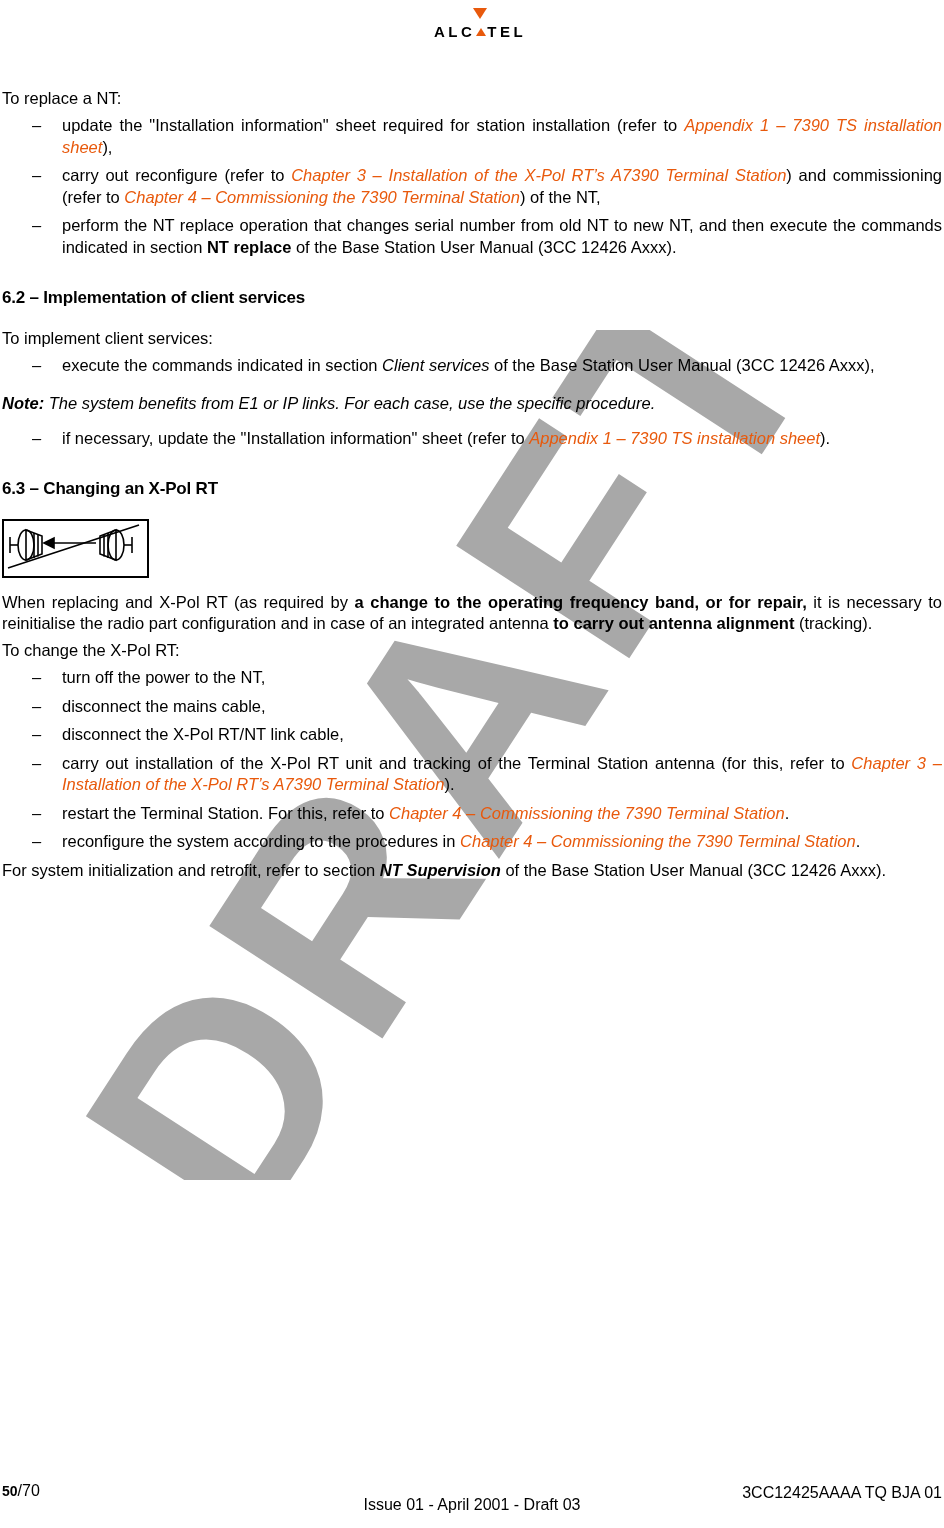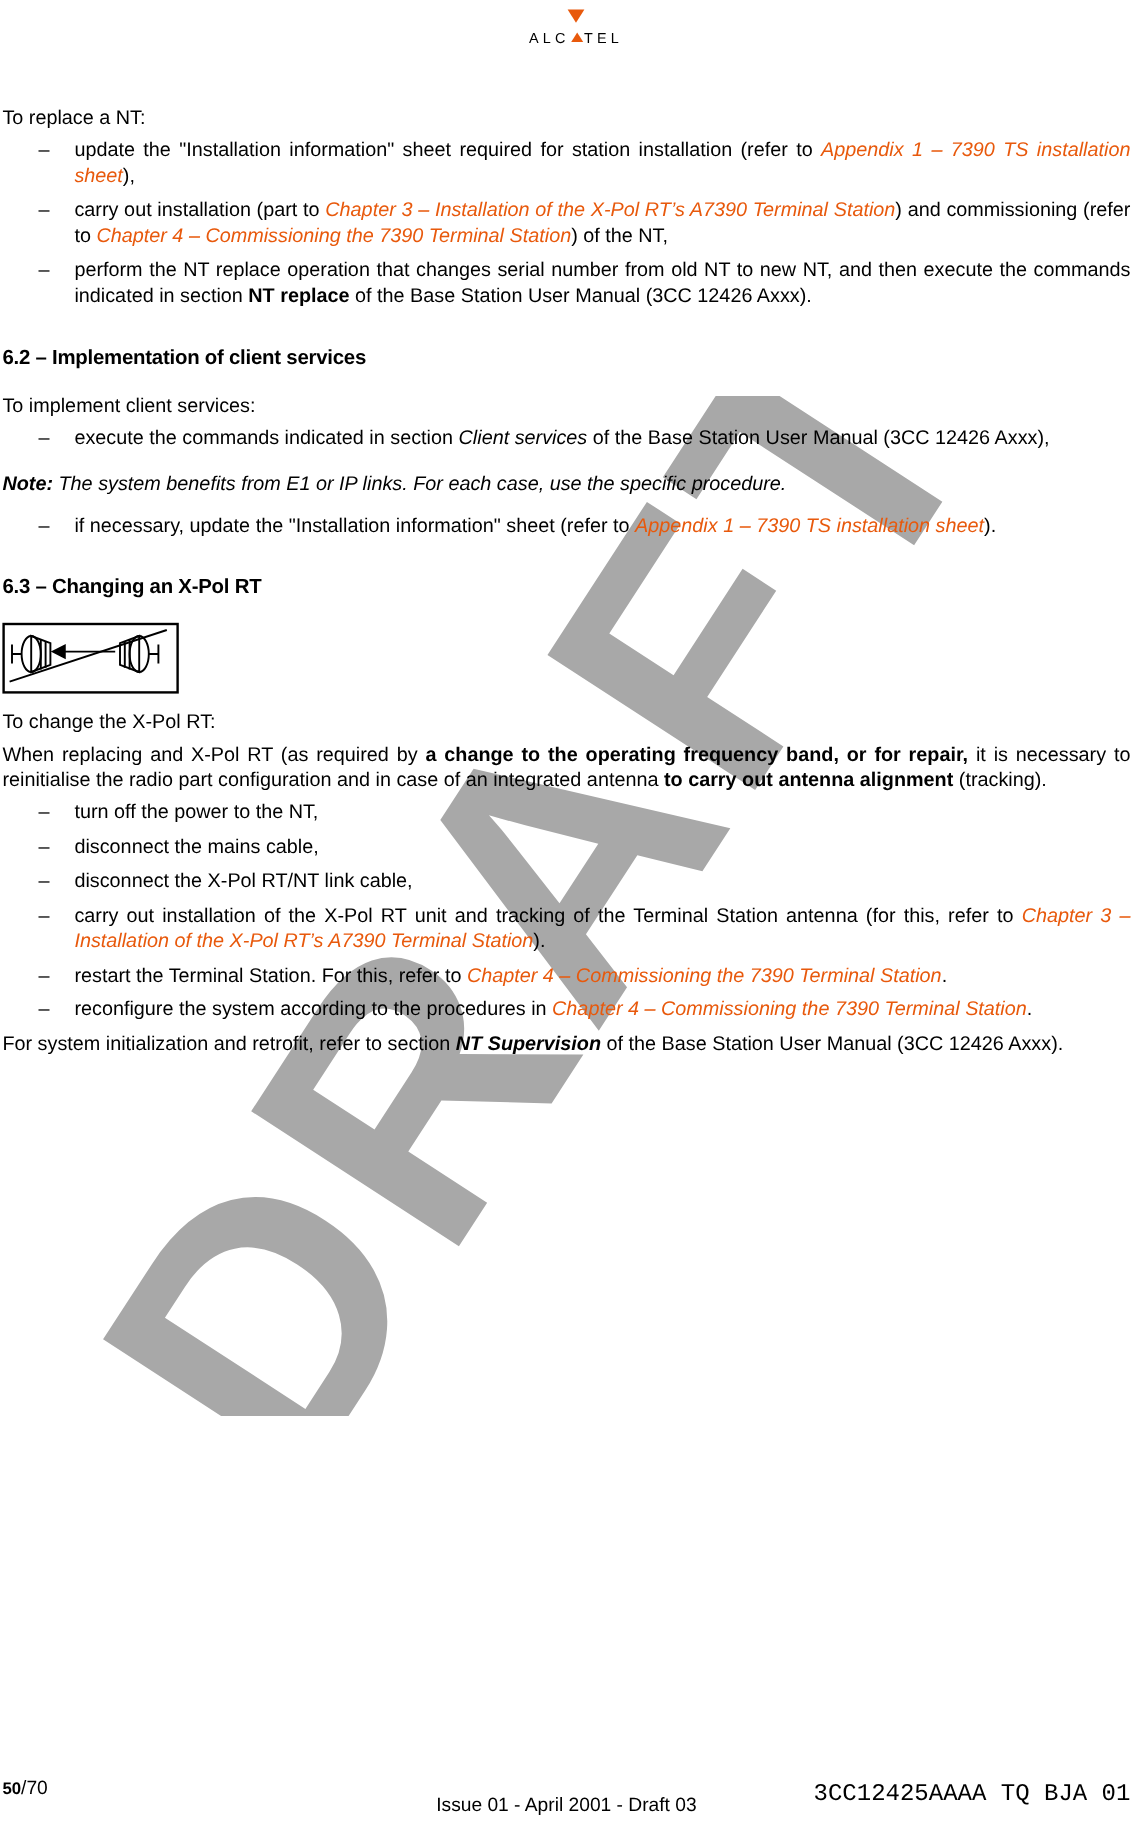--- a/index.html
+++ b/index.html
@@ -48,22 +48,22 @@
   .logo-arrow {
     width: 0;
     height: 0;
     border-left: 7px solid transparent;
     border-right: 7px solid transparent;
     border-top: 11px solid #e8590c;
     margin: 0 auto 4px auto;
   }
   .logo-text {
     font-family: "Liberation Sans", sans-serif;
-    font-size: 12px;
-    font-weight: normal;
+    font-size: 15px;
+    font-weight: bold;
     letter-spacing: 3.5px;
     color: #000;
     display: inline-block;
     white-space: nowrap;
   }
   .logo-tri {
     display: inline-block;
     width: 0;
     height: 0;
     border-left: 5px solid transparent;
@@ -183,23 +183,22 @@
     right: 0;
     top: 2px;
     text-align: center;
     font-size: 16px;
     margin-top: 12px;
   }
   .footer-right {
     position: absolute;
     right: 2px;
     top: 2px;
-    font-size: 20px;
+    font-size: 16px;
     white-space: nowrap;
-    font-family: Liberation Mono, monospace;
   }
 </style>
 </head>
 <body>
 
 <div class="logo-area">
   <div class="logo-wrap">
     <div class="logo-arrow"></div>
     <div class="logo-text">
       <span>A</span><span>L</span><span>C</span><span class="logo-tri"></span><span>T</span><span>E</span><span>L</span>
@@ -214,21 +213,21 @@
     </g>
   </svg>
 </div>
 
 <div class="content">
   <div class="inner">
 
     <p class="body">To replace a NT:</p>
     <ul class="dashlist" id="intro-list">
         <li><span class="dash">–</span><span>update the "Installation information" sheet required for station installation (refer to </span><span class="xref">Appendix 1 – 7390 TS installation sheet</span><span>),</span></li>
-        <li><span class="dash">–</span><span>carry out installation (part to </span><span class="xref">Chapter 3 – Installation of the X-Pol RT’s A7390 Terminal  Station</span><span>) and commissioning (refer to </span><span class="xref">Chapter 4 – Commissioning the 7390 Terminal Station</span><span>) of the NT,</span></li>
+        <li><span class="dash">–</span><span>carry out reconfigure (refer to </span><span class="xref">Chapter 3 – Installation of the X-Pol RT’s A7390 Terminal  Station</span><span>) and commissioning (refer to </span><span class="xref">Chapter 4 – Commissioning the 7390 Terminal Station</span><span>) of the NT,</span></li>
         <li><span class="dash">–</span><span>perform the NT replace operation that changes serial number from old NT to new NT, and then execute the commands indicated in section </span><span class="bold">NT replace</span><span> of the Base Station User Manual (3CC 12426 Axxx).</span></li>
       </ul>
 
     <h2 class="heading">6.2 –  Implementation of client services</h2>
     <p class="body">To implement client services:</p>
     <ul class="dashlist" id="s62-list">
         <li><span class="dash">–</span><span>execute the commands indicated in section </span><span class="ital">Client services</span><span> of the Base Station User Manual (3CC 12426 Axxx),</span></li>
       </ul>
 
     <p class="note">
@@ -264,22 +263,22 @@
 
         <g stroke="#000" stroke-width="1.6" fill="#000">
           <line x1="92" y1="22" x2="44" y2="22"></line>
           <polygon points="40,22 50,17 50,27"></polygon>
         </g>
 
         <line x1="4" y1="47" x2="135" y2="4" stroke="#000" stroke-width="1.6"></line>
       </svg>
     </div>
 
+    <p class="body" id="s63-p1"><span>When replacing and X-Pol RT (as required by </span><span class="bold">a change to the operating frequency band, or for repair,</span><span> it is necessary to reinitialise the radio part configuration and in case of an integrated antenna </span><span class="bold">to carry out antenna alignment</span><span> (tracking).</span></p>
     <p class="body">To change the X-Pol RT:</p>
-    <p class="body" id="s63-p1"><span>When replacing and X-Pol RT (as required by </span><span class="bold">a change to the operating frequency band, or for repair,</span><span> it is necessary to reinitialise the radio part configuration and in case of an integrated antenna </span><span class="bold">to carry out antenna alignment</span><span> (tracking).</span></p>
     <ul class="dashlist" id="s63-list">
         <li><span class="dash">–</span><span>turn off the power to the NT,</span></li>
         <li><span class="dash">–</span><span>disconnect the mains cable,</span></li>
         <li><span class="dash">–</span><span>disconnect the X-Pol RT/NT link cable,</span></li>
         <li><span class="dash">–</span><span>carry out installation of the X-Pol RT unit and tracking of the Terminal Station antenna (for this, refer to </span><span class="xref">Chapter 3 – Installation of the X-Pol RT’s A7390 Terminal  Station</span><span>).</span></li>
         <li><span class="dash">–</span><span>restart the Terminal Station. For this, refer to </span><span class="xref">Chapter 4 – Commissioning the 7390 Terminal Station</span><span>.</span></li>
         <li><span class="dash">–</span><span>reconfigure the system according to the procedures in </span><span class="xref">Chapter 4 – Commissioning the 7390 Terminal Station</span><span>.</span></li>
       </ul>
     <p class="body" id="s63-closing"><span>For system initialization and retrofit, refer to section </span><span class="bolditalic">NT Supervision</span><span> of the Base Station User Manual (3CC 12426 Axxx).</span></p>
 

